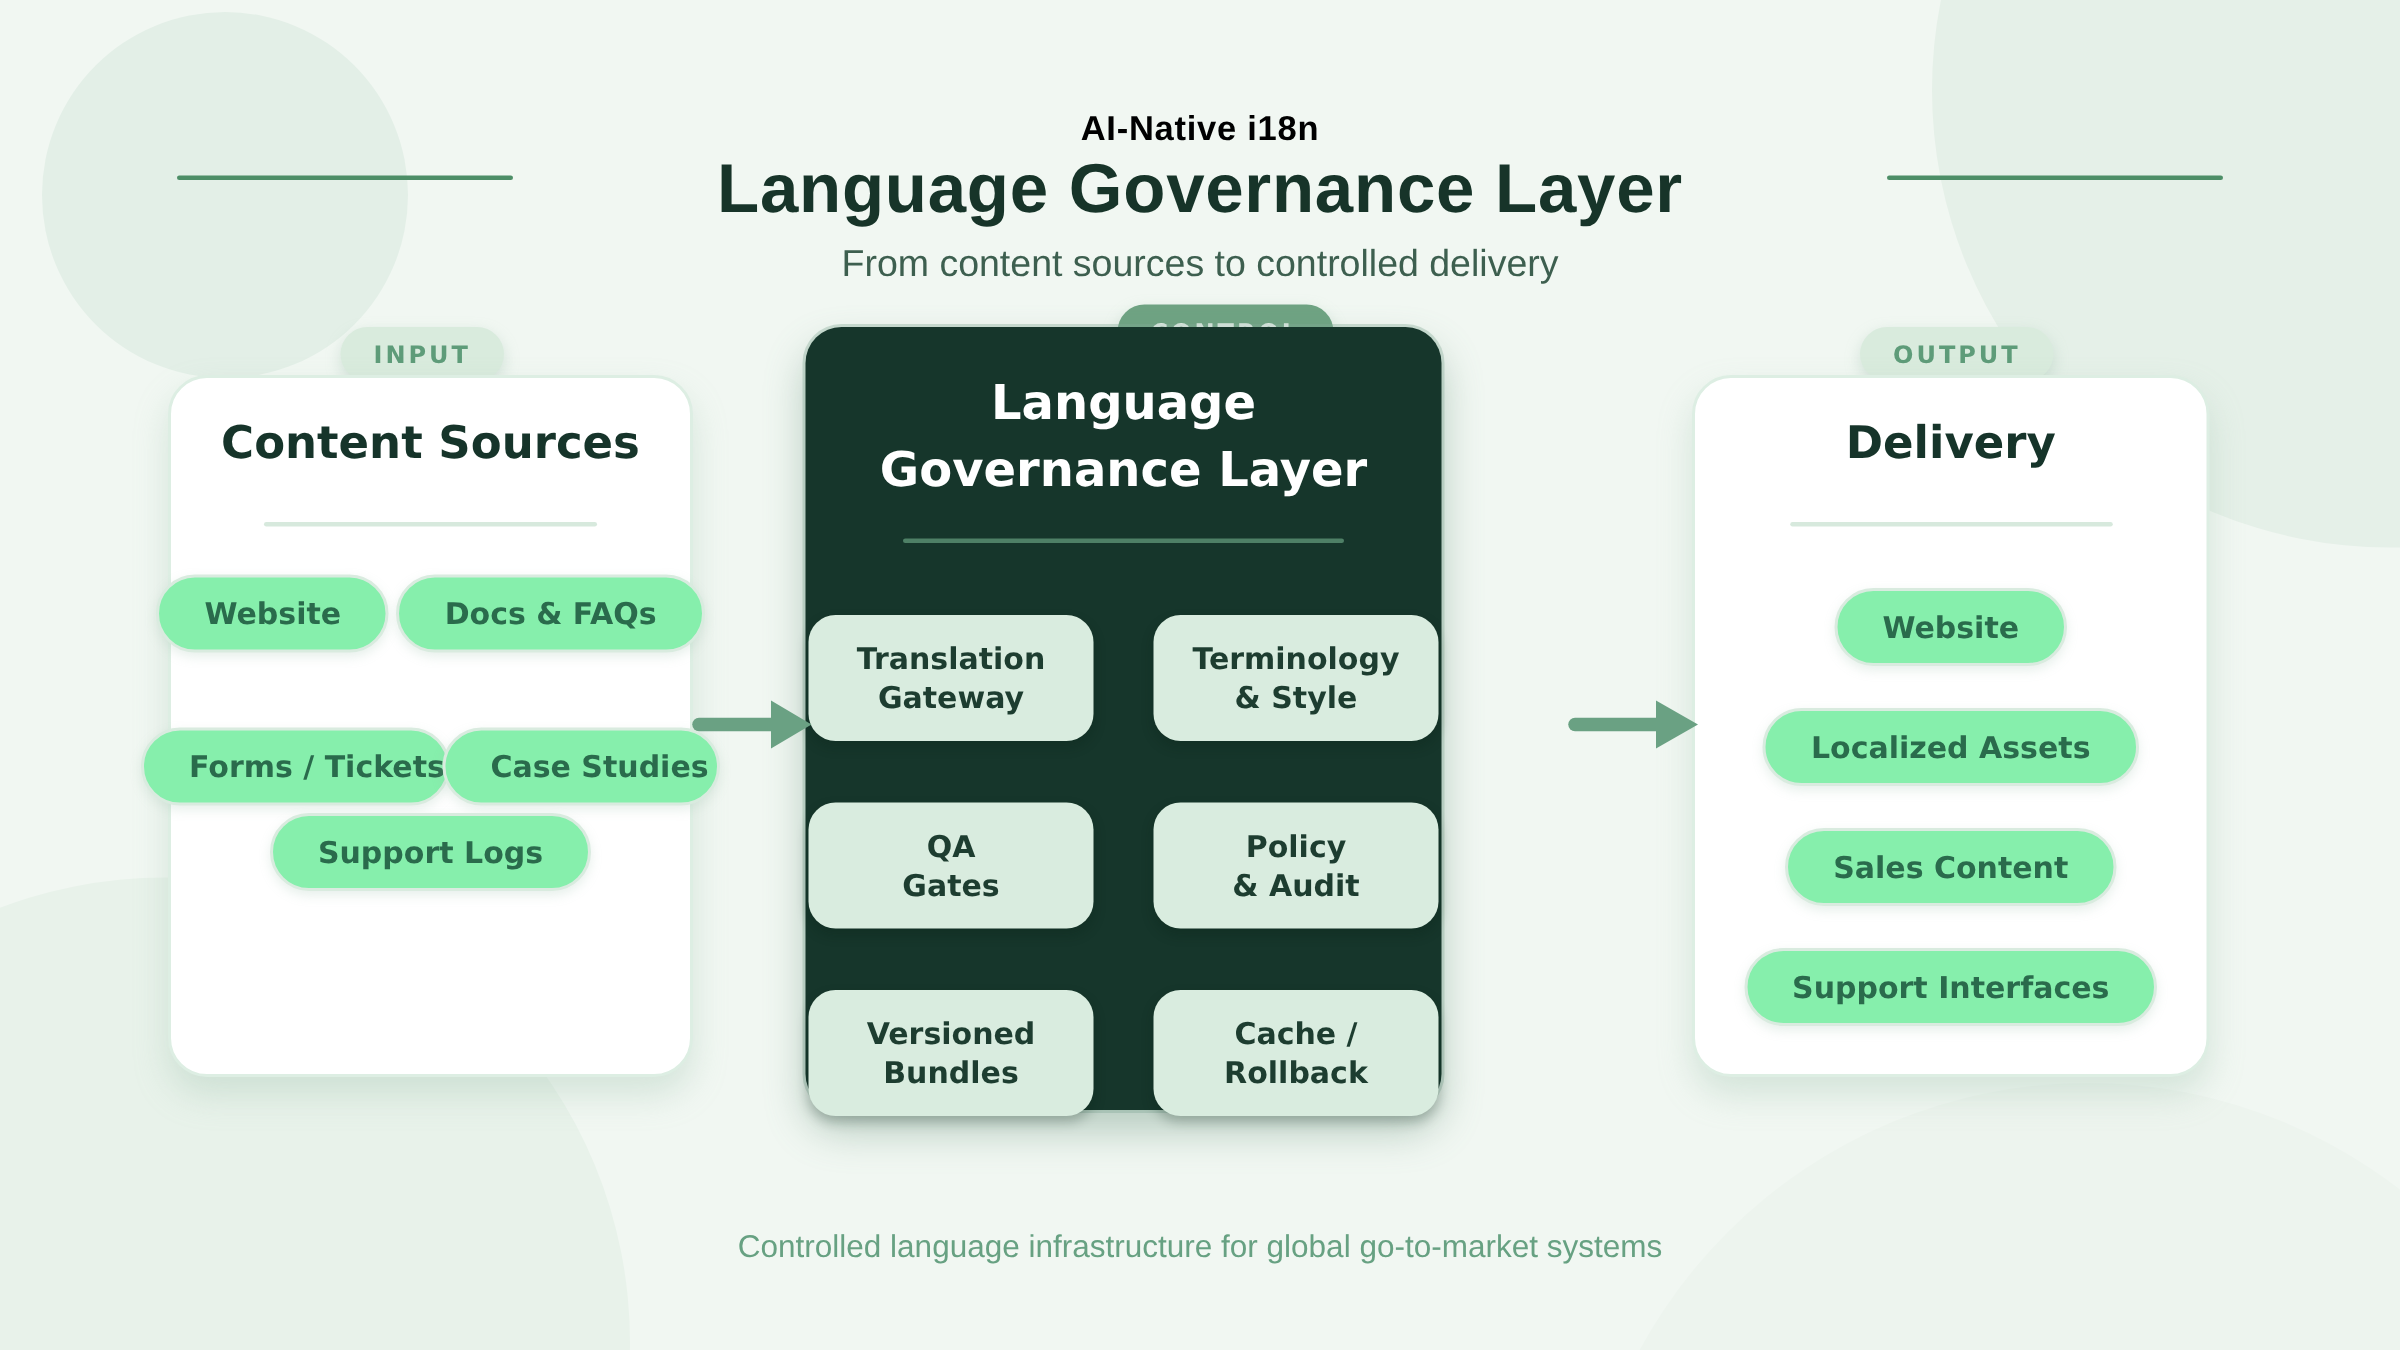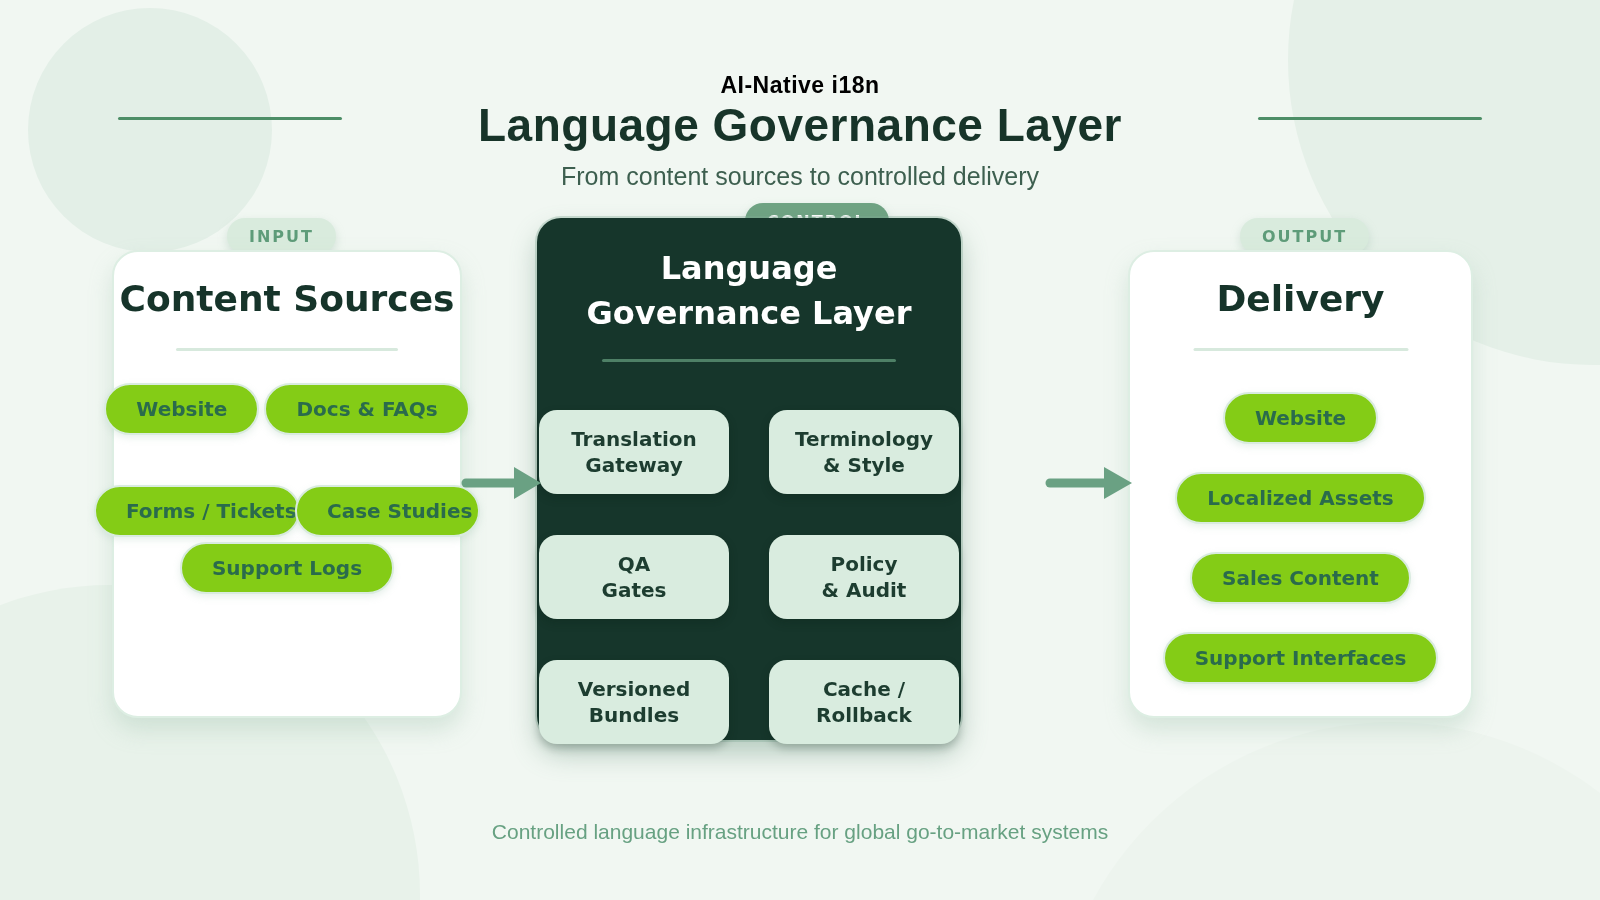--- a/index.html
+++ b/index.html
@@ -52,31 +52,31 @@
   
   .card {
     position:absolute; background:#ffffff; border:2px solid #ddeee3; border-radius:26px;
     box-shadow:0 12px 22px rgba(160,195,175,0.35);
     z-index:2;
   }
   .card-input  { left:112px; top:250px; width:350px; height:468px; }
   .card-output { left:1128px; top:250px; width:345px; height:468px; }
   .card-title {
     position:absolute; top:26px; left:0; width:100%; text-align:center;
-    font-size:36px; font-weight:800; color:#16342a;
+    font-size:30px; font-weight:800; color:#16342a;
   }
   .card-divider {
     position:absolute; top:96px; left:50%; transform:translateX(-50%);
     width:222px; height:3px; background:#d7e9dd; border-radius:2px;
   }
   .card-output .card-divider { width:215px; }
 
   
   .pill {
-    background:#84cc16; border:2px solid #d9ebdf; border-radius:999px;
+    background:#86efac; border:2px solid #d9ebdf; border-radius:999px;
     color:#2a6b4c; font-size:20px; font-weight:800; white-space:nowrap;
     padding:12px 30px; min-width:110px; text-align:left;
     box-shadow:0 3px 7px rgba(160,195,175,0.25);
   }
   .pill-row {
     position:absolute; left:-20px; right:-20px;
     display:flex; justify-content:center; gap:5px;
   }
   .row-1 { top:131px; }
   .row-2 { top:209px;margin-top:24px; }

